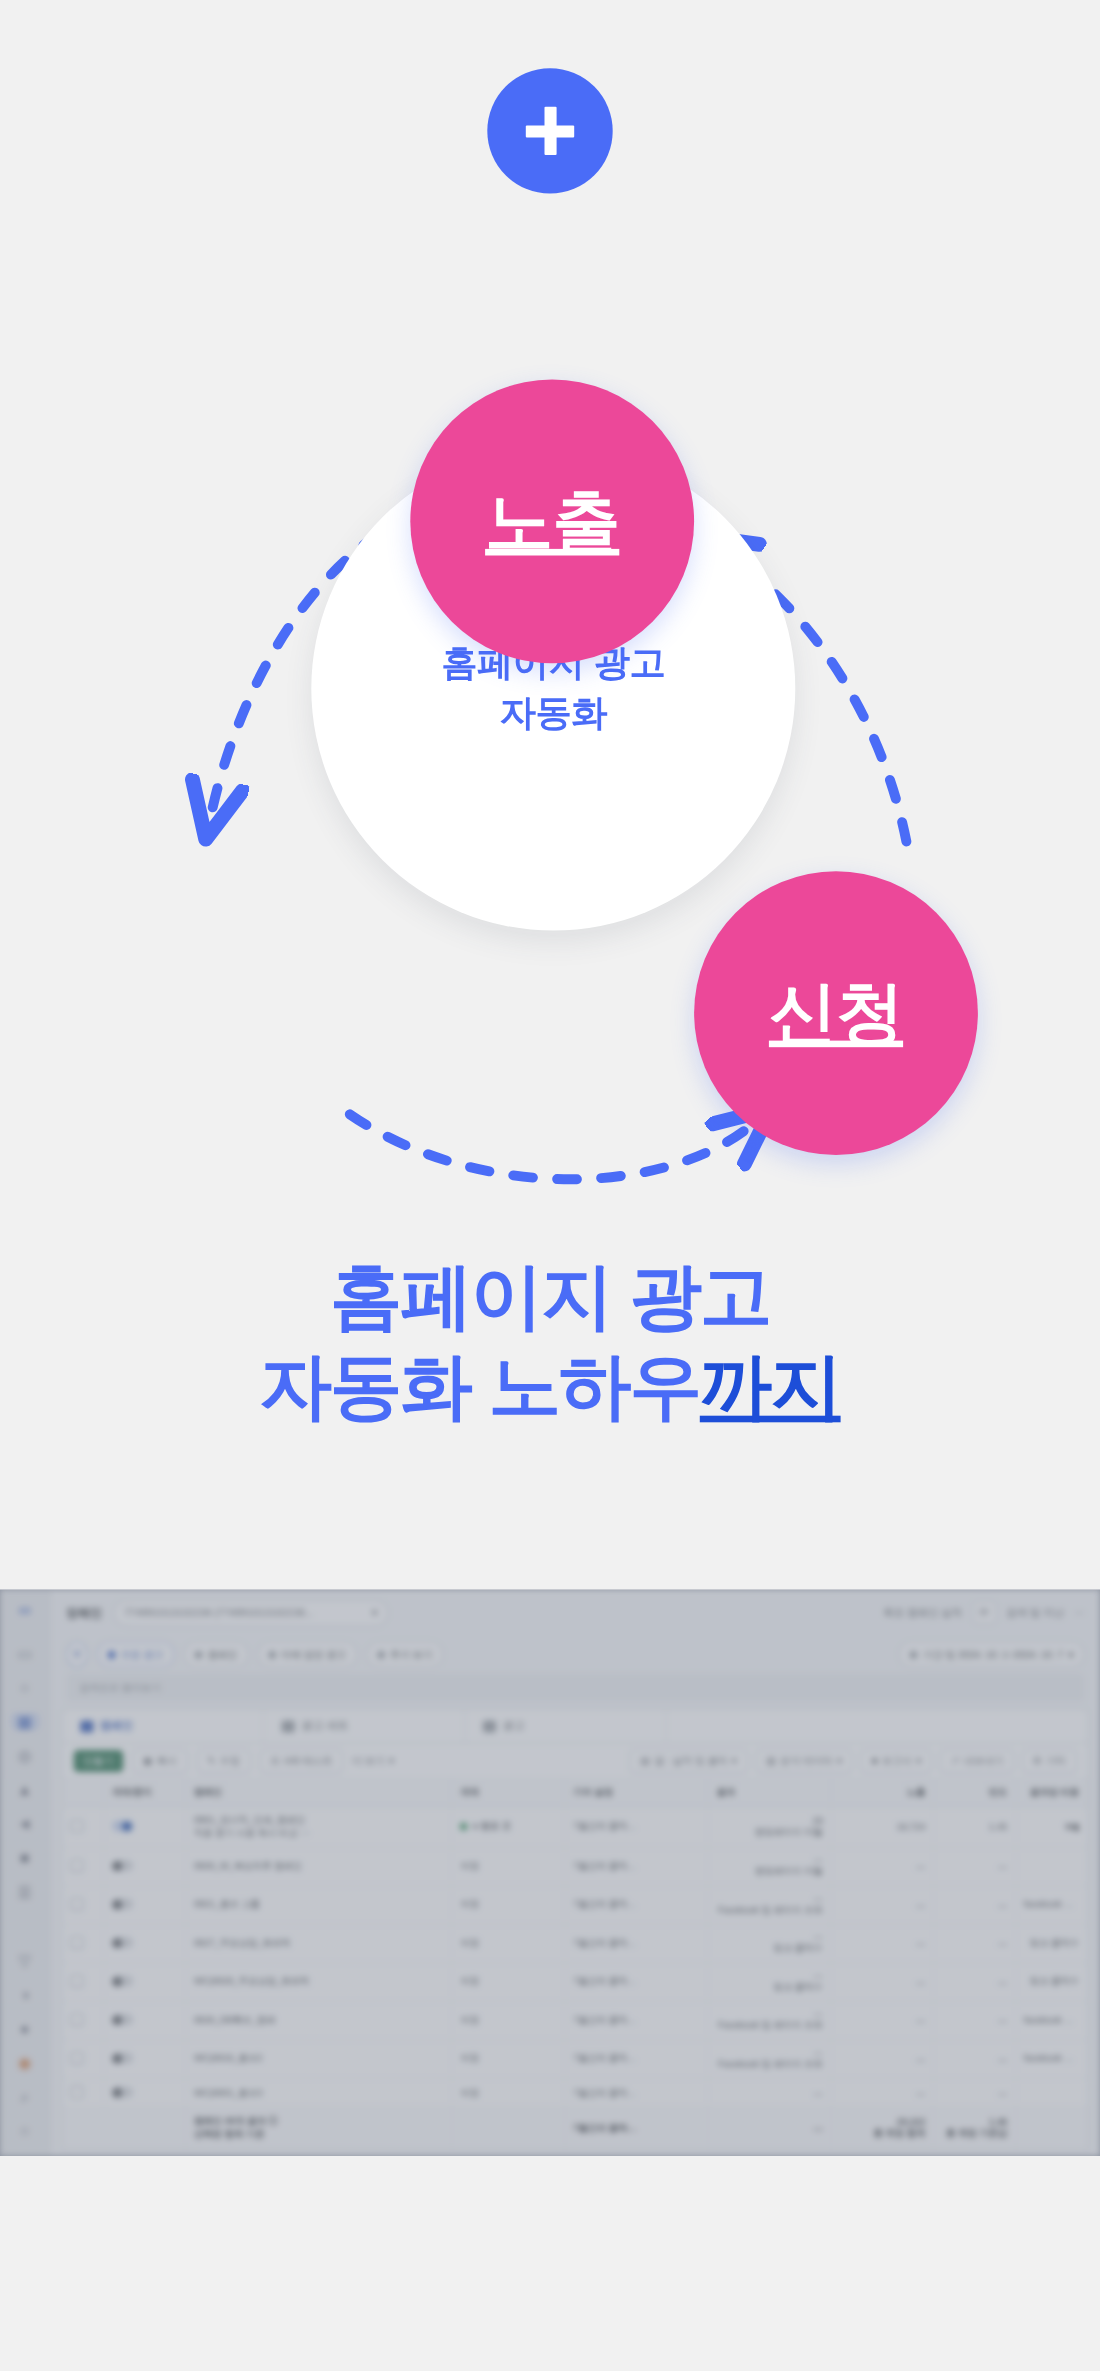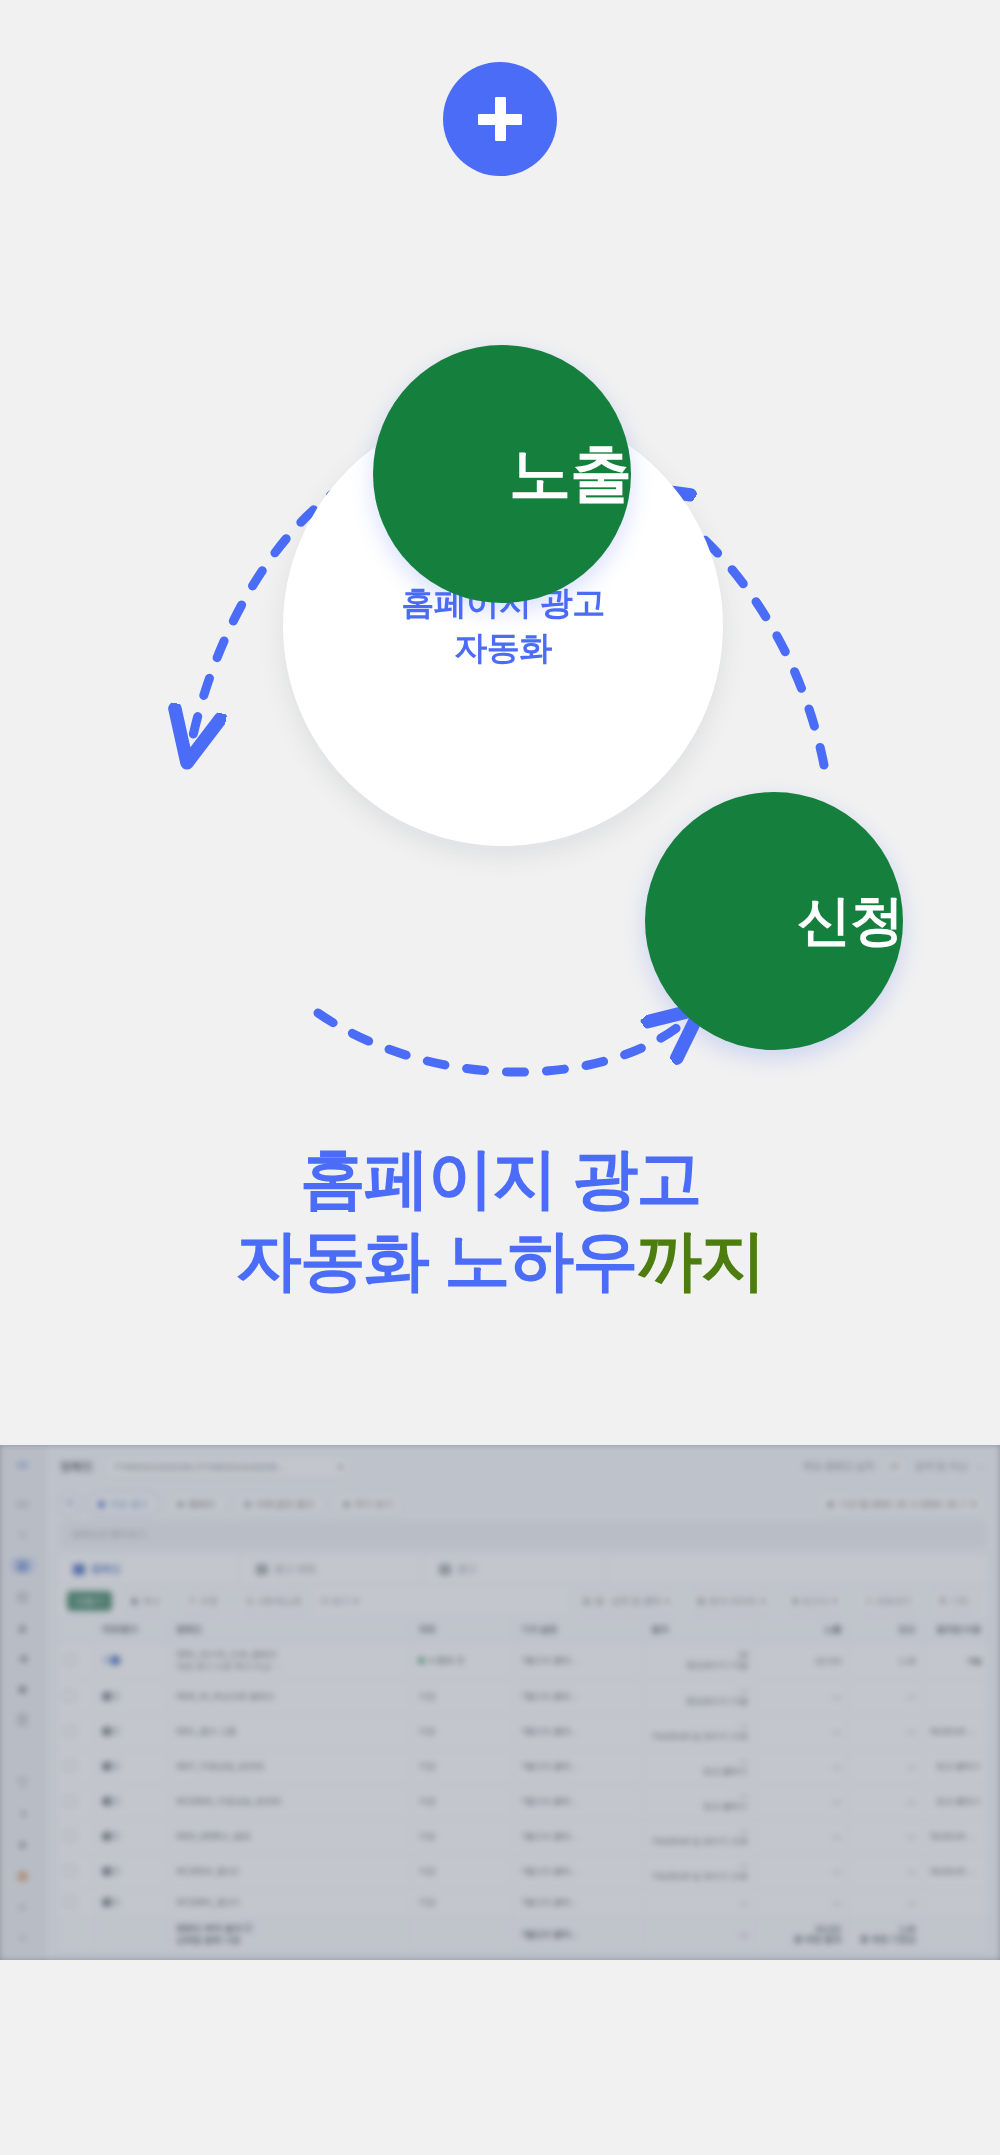--- a/index.html
+++ b/index.html
@@ -92,64 +92,66 @@
     font-weight: 700;
     letter-spacing: -0.5px;
     line-height: 1.36;
     text-align: center;
     white-space: nowrap;
   }
 
   .node {
     position: absolute;
     border-radius: 50%;
-    background: #15803d;
+    background: #ec4899;
     box-shadow: 0 8px 22px rgba(74,108,247,0.22);
     display: flex;
     align-items: center;
-    justify-content: flex-end;
+    justify-content: center;
     color: #ffffff;
     font-weight: 800;
     letter-spacing: -1px;
+    text-decoration: underline;
   }
   .node-top {
     left: 373px; top: 45px;
     width: 258px; height: 258px;
     font-size: 62px;
   }
   .node-left {
     left: 107px; top: 475px;
     width: 258px; height: 258px;
     font-size: 62px;
   }
   .node-right {
-    left: 645px; top: 492px;
+    left: 631px; top: 492px;
     width: 258px; height: 258px;
-    font-size: 54px;
+    font-size: 62px;
   }
 
   
   .headline {
     position: absolute;
     left: 0;
     top: 1138px;
     width: 1000px;
     text-align: center;
     line-height: 1.24;
     letter-spacing: -2px;
   }
   .headline .ln {
     display: block;
     font-size: 66px;
     font-weight: 800;
     color: #4a6cf7;
     white-space: nowrap;
   }
   .headline .tail {
-    color: #4d7c0f;
+    color: #1d4ed8;
+    text-decoration: underline;
   }
 
   
   .shot-wrap {
     position: absolute;
     left: 0;
     top: 1445px;
     width: 1000px;
     height: 515px;
     overflow: hidden;

